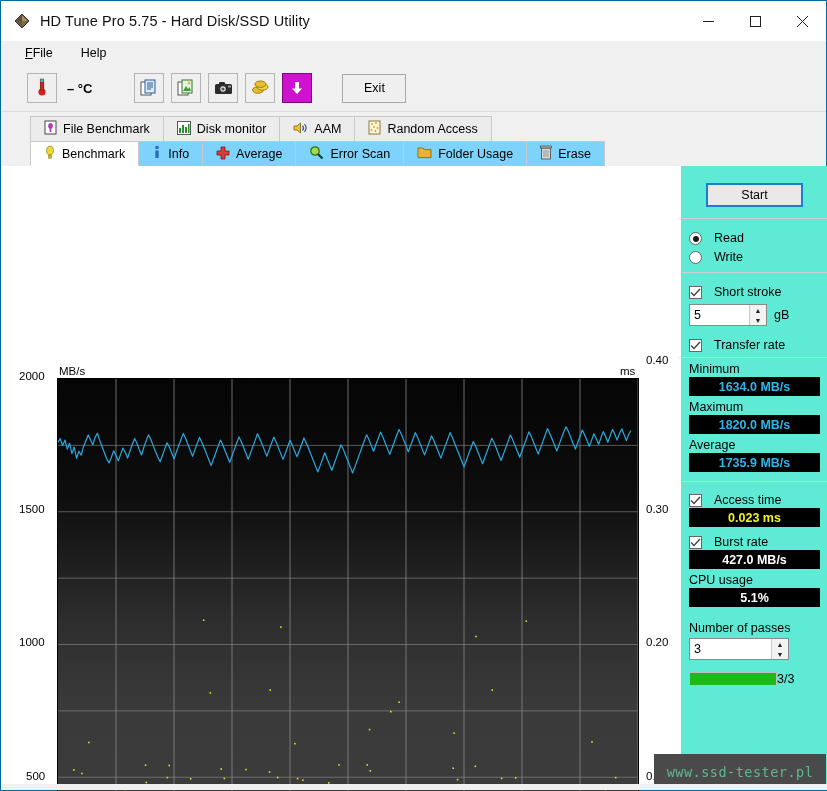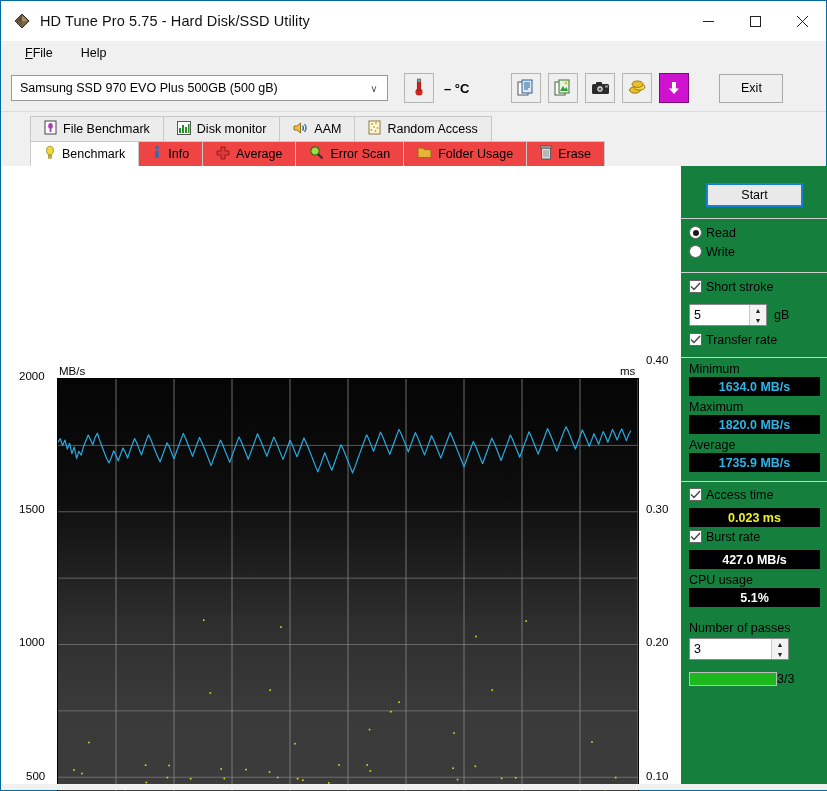--- a/index.html
+++ b/index.html
@@ -70,21 +70,21 @@
     margin-left: 30px; width: 64px; height: 29px; background:#efefef;
     border:1px solid #a8a8a8; display:flex; align-items:center; justify-content:center;
     font-size:12.5px;
   }
 
   
   .tabs-wrap { flex:0 0 auto; background:#f0f0f0; padding-top:4px; }
   .tabrow { display:flex; height:25px; padding-left:29px; }
   .tab {
     display:flex; align-items:center; gap:6px; padding: 0 13px;
-    background:#ef4444; border:1px solid #c8c8c8; border-bottom:none;
+    background:#7dd3fc; border:1px solid #c8c8c8; border-bottom:none;
     font-size:12.5px; height:25px; white-space:nowrap; margin-right:-1px;
   }
   .tabrow.row1 .tab { background:#ececec; }
   .tab.active { background:#ffffff; border-bottom:1px solid #ffffff; z-index:3; position:relative; }
 
   
   .content { flex:1; background:#ffffff; position:relative; display:flex; }
 
   
   .chart-area { position:relative; width:672px; height:100%; }
@@ -103,30 +103,30 @@
   .watermark {
     position:absolute; right:0px; bottom:0px; width:172px; height:36px;
     background:#4a4a4a; display:flex; align-items:center; justify-content:center;
     font-family:"DejaVu Sans Mono", monospace; font-size:13.5px;
     color:#5fb98e; letter-spacing:.5px;
   }
 
   
   .panel {
     position:absolute; left:680px; top:0px; width:147px; height:100%;
-    background:#15803d; padding: 8px 0 0 0;
+    background:#5eead4; padding: 8px 0 0 0;
   }
   .panel-inner { padding: 0 8px; }
   .sep { height:1px; background:#d0d0d0; margin: 8px 0 7px 0; }
   .start-btn {
     margin: 9px auto 0 auto; width:97px; height:24px; background:#e9e9e9;
     border:2px solid #1a7fd4; display:flex; align-items:center; justify-content:center;
     font-size:12.5px;
   }
-  .radio-row, .check-row { display:flex; align-items:flex-start; gap:4px; height:19px; font-size:12.5px; }
+  .radio-row, .check-row { display:flex; align-items:flex-end; gap:12px; height:19px; font-size:12.5px; }
   .radio {
     width:13px; height:13px; border:1px solid #666; border-radius:50%;
     background:#fff; display:flex; align-items:center; justify-content:center; flex:0 0 13px;
   }
   .radio .dot { width:6px; height:6px; border-radius:50%; background:#1a1a1a; }
   .cbx {
     width:13px; height:13px; border:1px solid #666; background:#fff; flex:0 0 13px;
     display:flex; align-items:center; justify-content:center;
   }
   .cbx svg { display:block; }
@@ -193,24 +193,20 @@
       </div>
     </div>
   </div>
 
   <div class="menubar">
     <div class="menu-item"><u>F</u><span style="margin-left:-7.5px; padding-left:7.5px;">File</span></div>
     <div class="menu-item"><span>Help</span></div>
   </div>
 
   <div class="toolbar">
-    <div class="device-select">
-      <span class="devname">Samsung SSD 970 EVO Plus 500GB (500 gB)</span>
-      <span class="combo-arrow">∨</span>
-    </div>
 
     <div class="temp-box">
       <span>
         <svg width="16" height="20" viewBox="0 0 16 20">
           <rect x="6" y="2" width="4" height="4" rx="1.6" fill="#2fbfa8"></rect>
           <rect x="6" y="5" width="4" height="8" fill="#d3231f"></rect>
           <circle cx="8" cy="15" r="3.6" fill="#d3231f"></circle>
           <rect x="6.2" y="2" width="3.6" height="11.5" fill="none" stroke="#7a1512" stroke-width="0.5"></rect>
         </svg>
       </span>
@@ -2229,16 +2225,17 @@
 
         <div class="progress-row">
           <div class="progress-bar">
             <div class="fill" id="progress-fill" style="width: 100%;"></div>
           </div>
           <span class="progress-text">3/3</span>
         </div>
       </div>
     </div>
 
+    <div class="watermark">www.ssd-tester.pl</div>
   </div>
 
   <div class="statusbar"></div>
 </div>
 
 </body></html>

